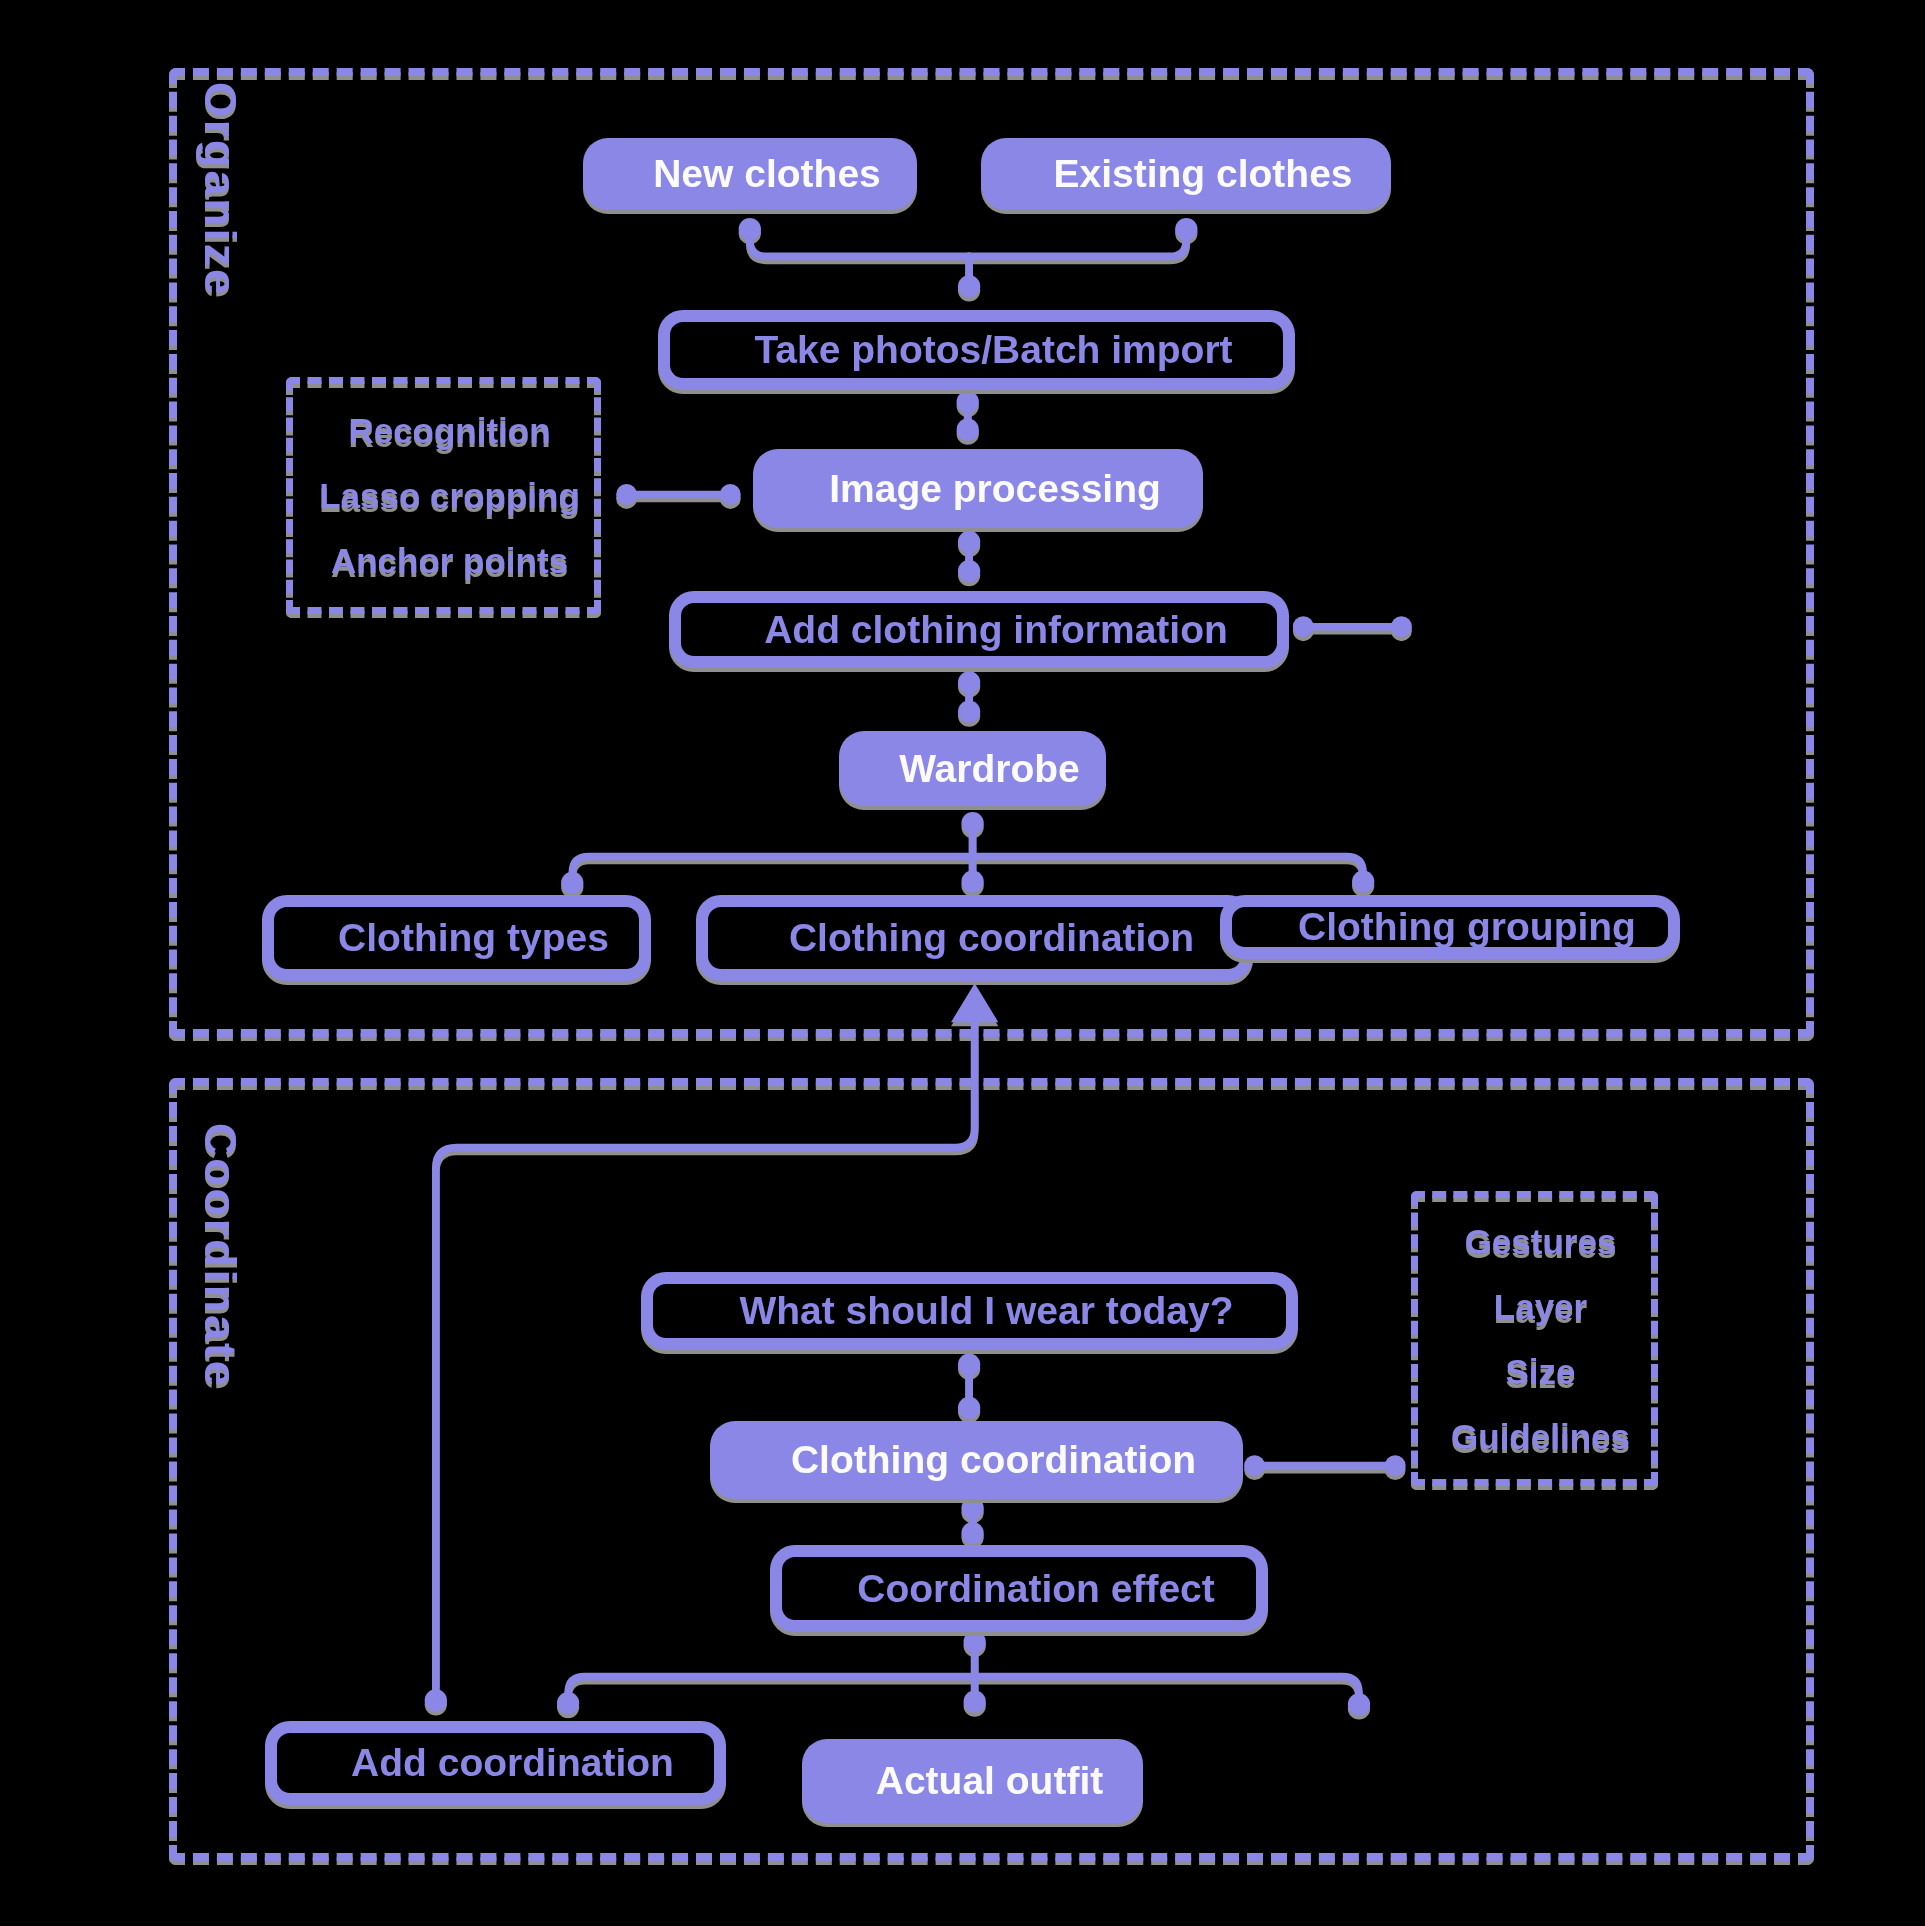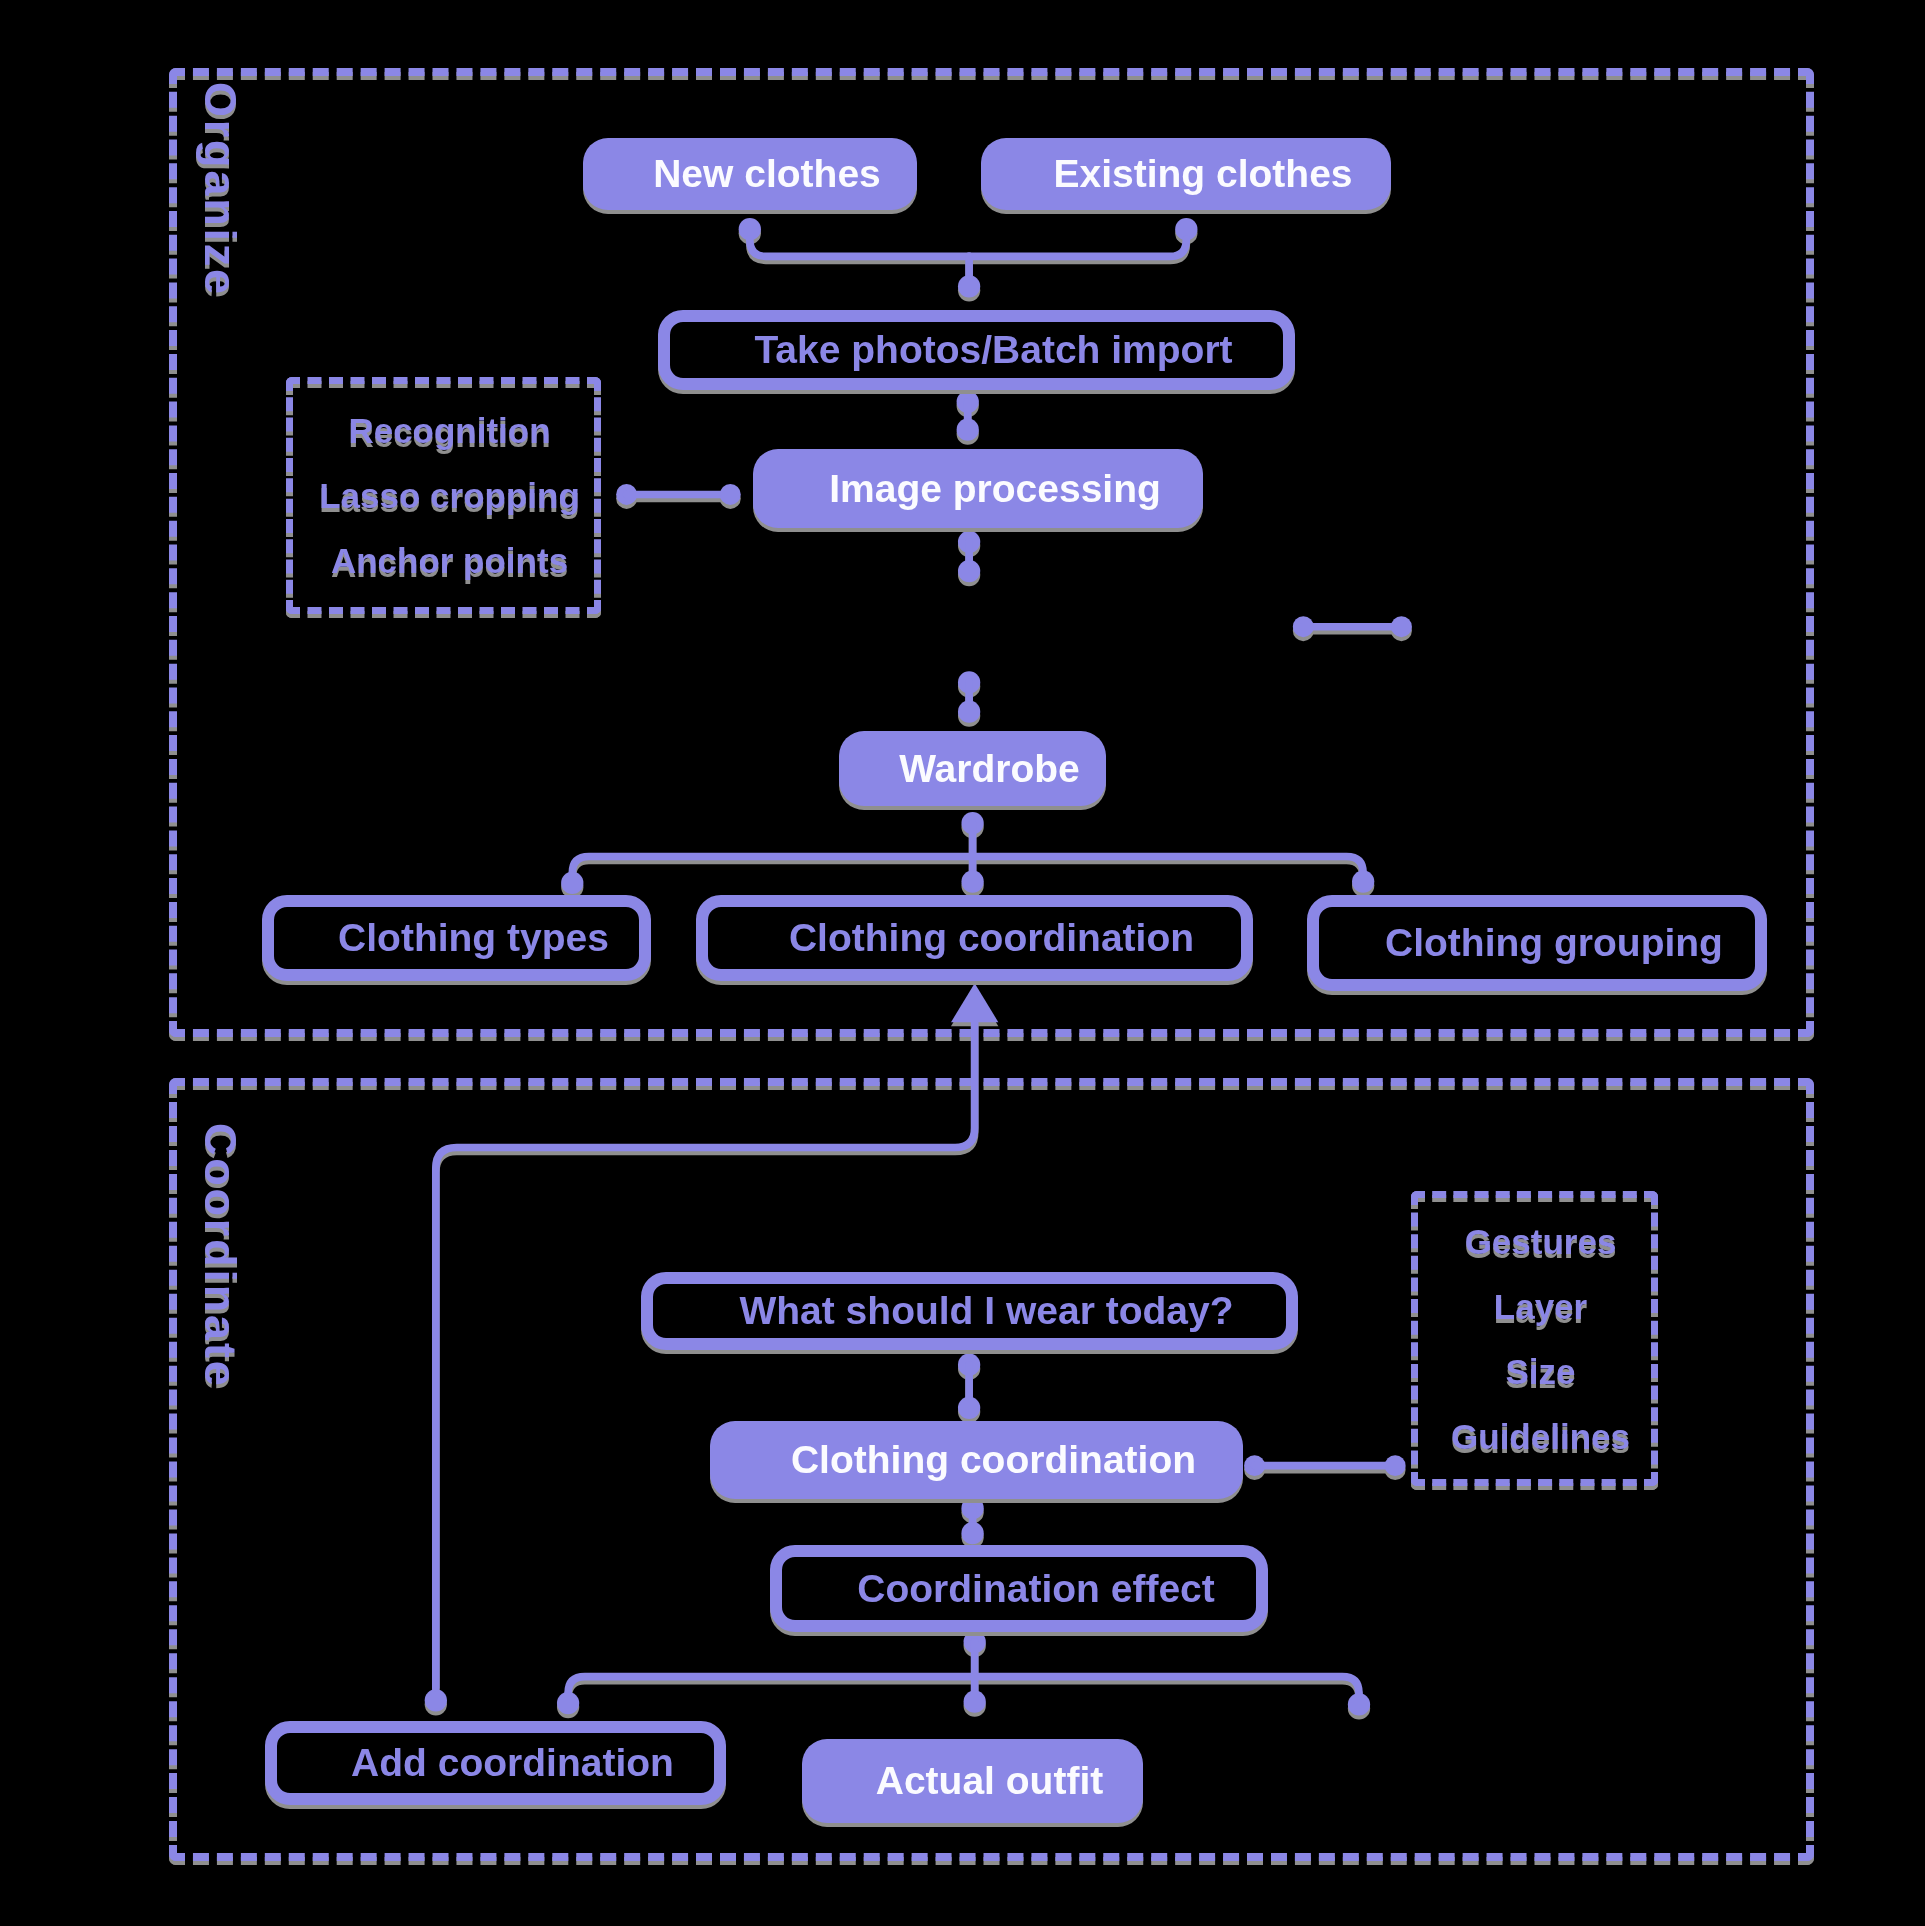--- a/index.html
+++ b/index.html
@@ -182,29 +182,30 @@
   <div class="node outlined" style="left:658px;top:310px;width:637px;height:80px;">Take photos/Batch import</div>
 
   <div class="node filled" style="left:753px;top:449px;width:450px;height:79px;">Image processing</div>
 
   <div class="notes" style="left:286px;top:377px;width:315px;height:237px;">
     <div class="note-line">Recognition</div>
     <div class="note-line">Lasso cropping</div>
     <div class="note-line">Anchor points</div>
   </div>
 
+  <div class="node outlined" style="left:669px;top:591px;width:620px;height:77px;">Add clothing information</div>
 
 
   <div class="node filled" style="left:839px;top:731px;width:267px;height:75px;">Wardrobe</div>
 
   <div class="node outlined" style="left:262px;top:895px;width:389px;height:86px;">Clothing types</div>
 
   <div class="node outlined" style="left:696px;top:895px;width:557px;height:86px;">Clothing coordination</div>
 
-  <div class="node outlined" style="left:1307px;top:895px;width:460px;height:96px;">Clothing grouping</div>
+  <div class="node outlined" style="left:1220px;top:895px;width:460px;height:64px;">Clothing grouping</div>
 
   <div class="node outlined" style="left:641px;top:1272px;width:657px;height:78px;">What should I wear today?</div>
 
   <div class="node filled" style="left:710px;top:1421px;width:533px;height:78px;">Clothing coordination</div>
 
   <div class="notes" style="left:1411px;top:1191px;width:247px;height:295px;">
     <div class="note-line">Gestures</div>
     <div class="note-line">Layer</div>
     <div class="note-line">Size</div>
     <div class="note-line">Guidelines</div>

